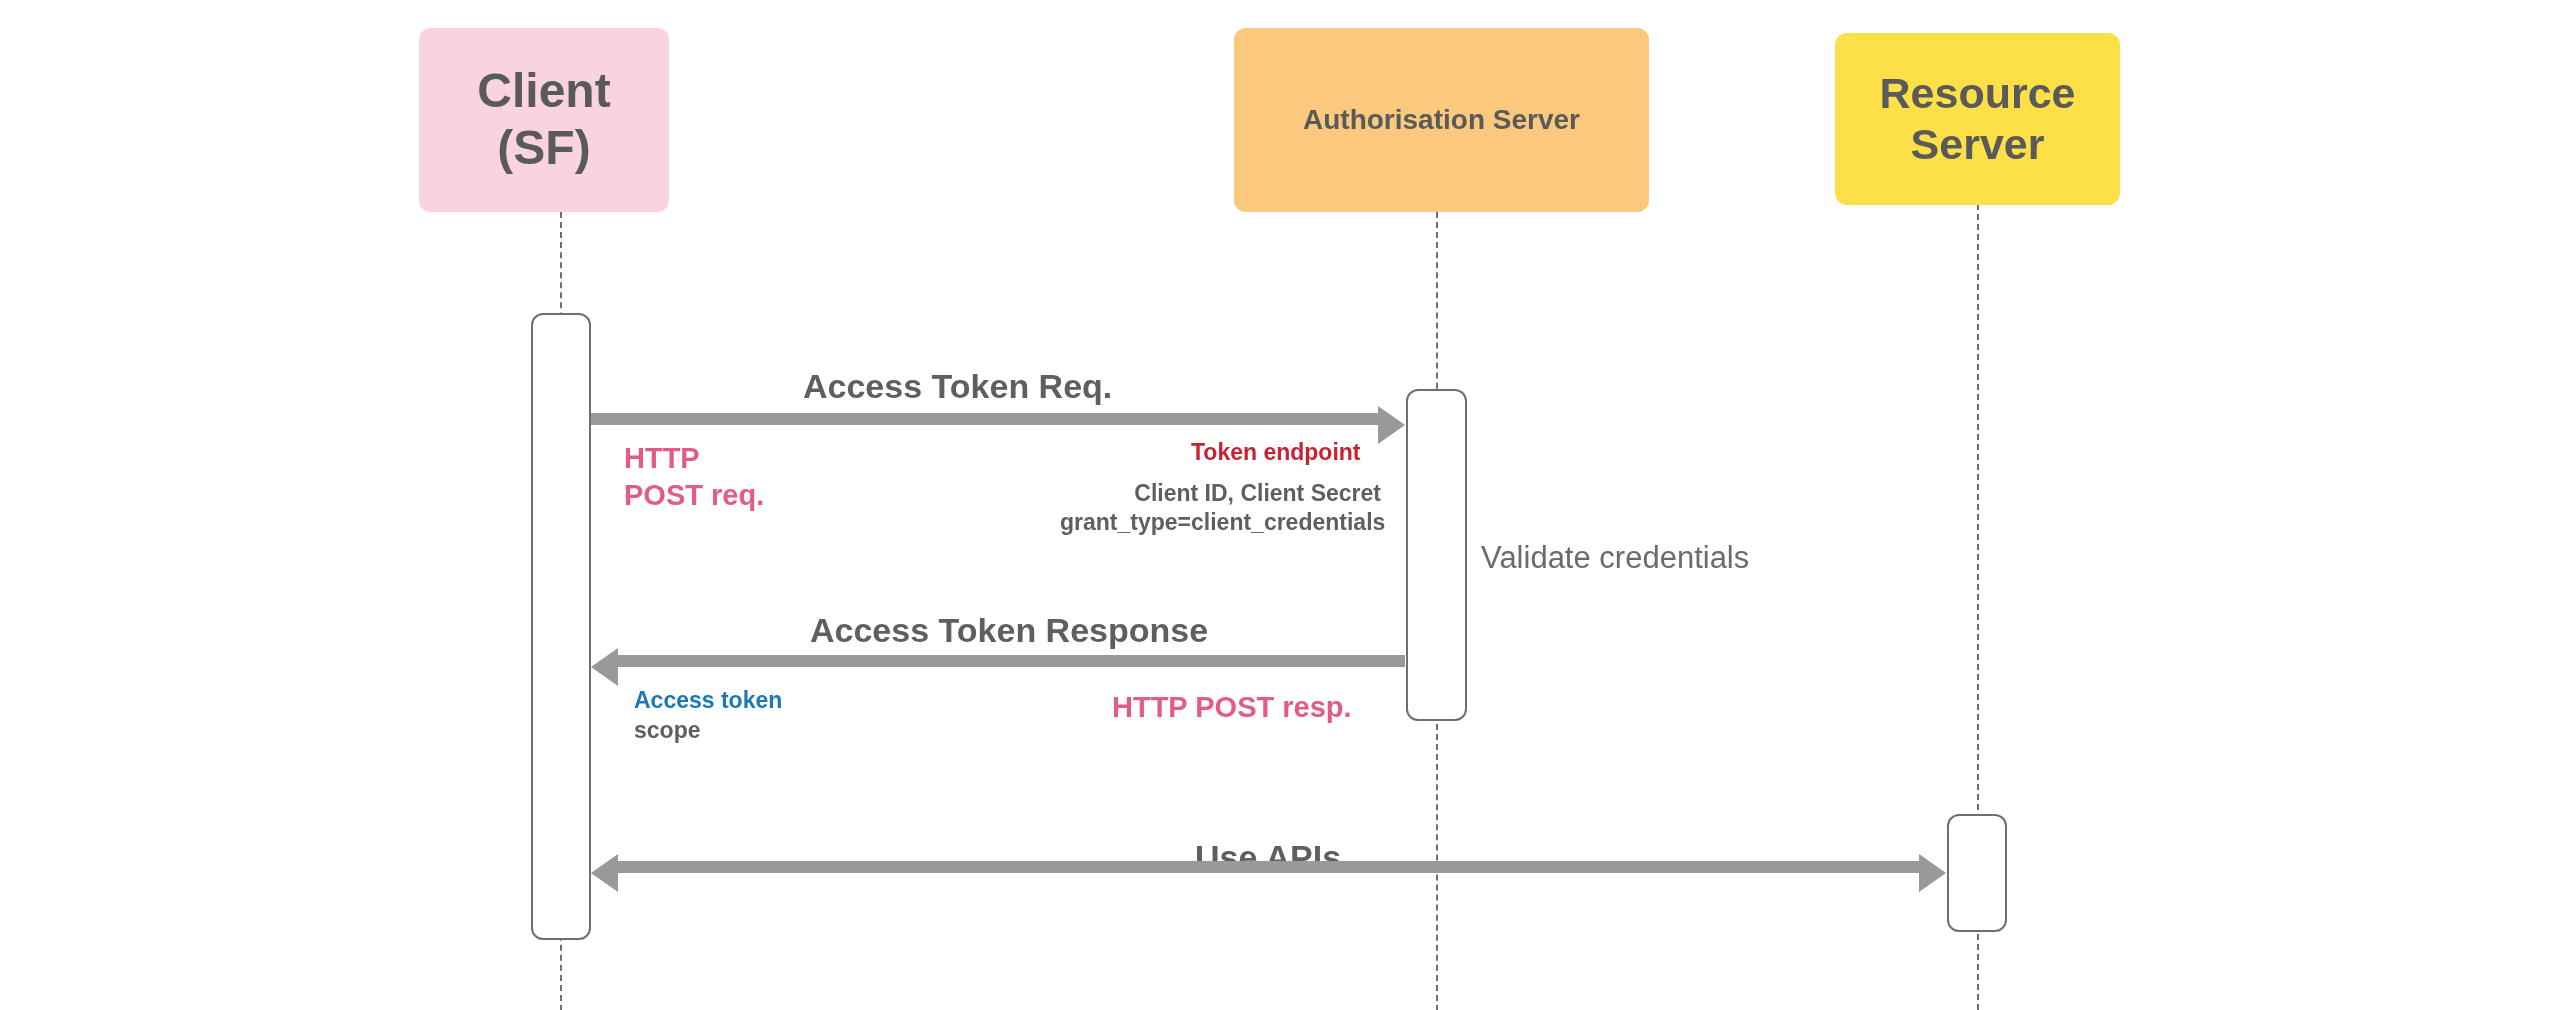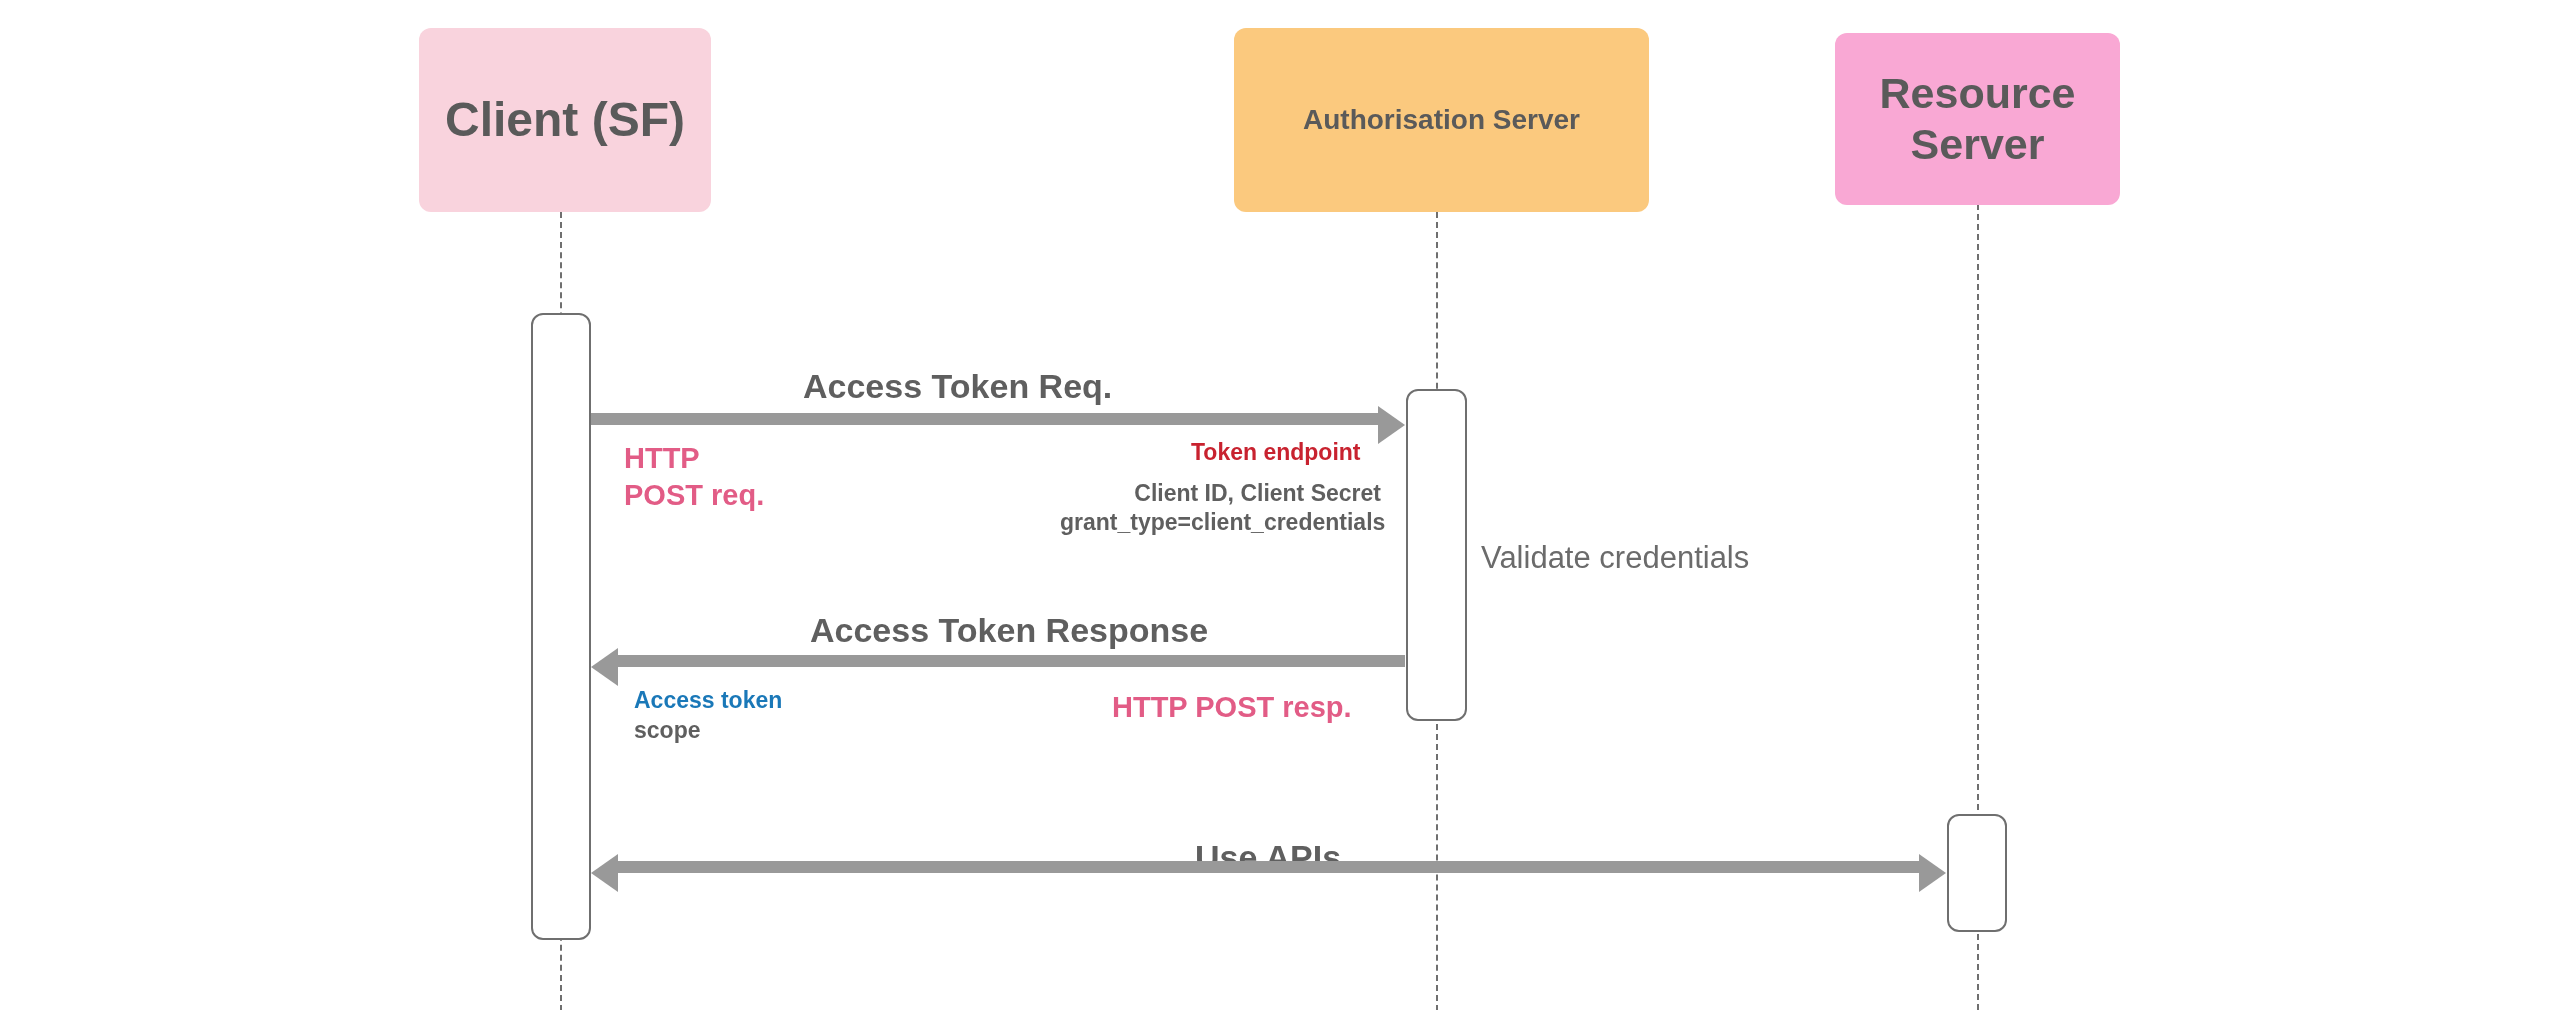--- a/index.html
+++ b/index.html
@@ -27,28 +27,28 @@
     display: flex;
     align-items: center;
     justify-content: center;
     text-align: center;
     font-weight: bold;
     color: #5a5a5a;
     line-height: 1.18;
     box-sizing: border-box;
     padding: 3.4px 8.6px;
   }
-  #p-client  { left: 419px;  top: 28px;  width: 292px; height: 184px;
+  #p-client  { left: 419px;  top: 28px;  width: 250px; height: 184px;
                background: #f9d3dd; font-size: 48px; }
   #p-auth    { left: 1234px; top: 28px;  width: 415px; height: 184px;
                background: #fbc97e; font-size: 28px; }
   #p-res     { left: 1835px; top: 33px;  width: 285px; height: 172px;
                background: #9ed островки; }
   #p-res     { left: 1835px; top: 33px;  width: 285px; height: 172px;
-               background: #f9a8d4; font-size: 43px; }
+               background: #fde047; font-size: 43px; }
 
   
   .lifeline {
     position: absolute;
     width: 0;
     border-left: 2.6px dashed #6f6f6f;
     top: 212px;
     height: 799px;
   }
   #ll-client { left: 560px; }

